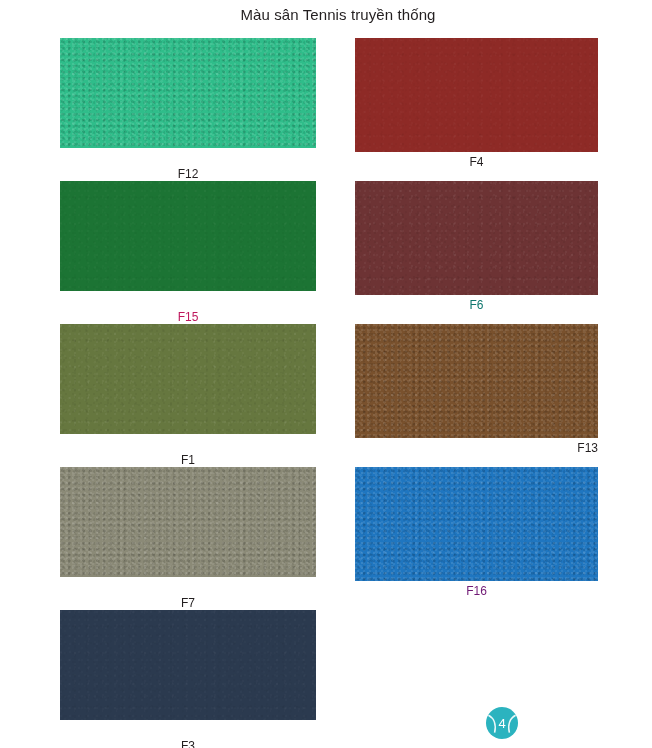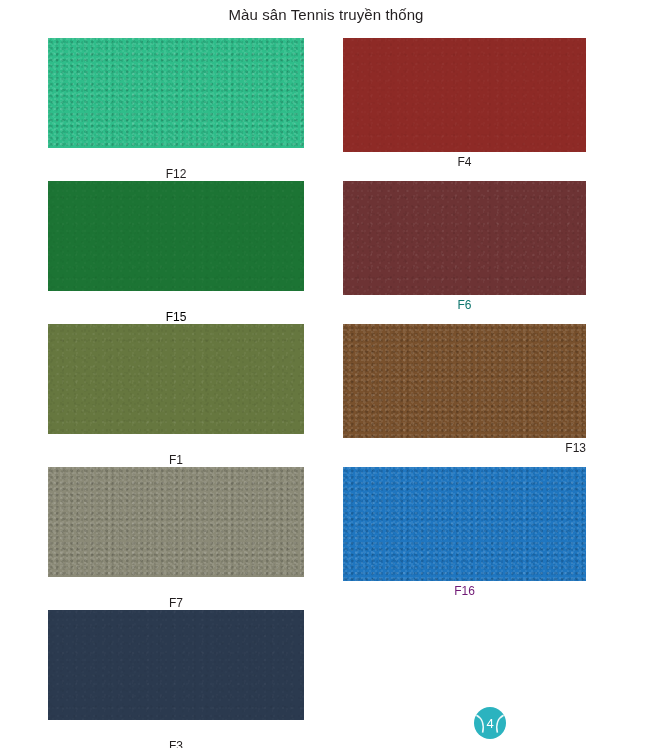--- a/index.html
+++ b/index.html
@@ -14,20 +14,21 @@
     font-family: "Liberation Sans", sans-serif;
     overflow: hidden;
     position: relative;
   }
 
   .page {
     position: relative;
     width: 515px;
     height: 748px;
     background: #ffffff;
+    margin-left: 12px;
   }
 
   .page-title {
     position: absolute;
     top: 5px;
     left: 0;
     width: 652px;
     text-align: center;
     font-size: 15px;
     color: #231f20;
@@ -151,21 +152,21 @@
       </div>
       <div class="swatch-cell cell-right">
         <div class="swatch swatch-right tex-smooth" style="background-color: rgb(142, 42, 38);"></div>
         <div class="swatch-label label-right" style="color: rgb(35, 31, 32);">F4</div>
       </div>
     </div>
 
     <div class="swatch-row">
       <div class="swatch-cell cell-left">
         <div class="swatch swatch-left tex-smooth" style="background-color: rgb(28, 116, 52);"></div>
-        <div class="swatch-label label-left" style="color: #000000;">F15</div>
+        <div class="swatch-label label-left" style="color: #be185d;">F15</div>
       </div>
       <div class="swatch-cell cell-right">
         <div class="swatch swatch-right tex-fine" style="background-color: rgb(109, 51, 52);"></div>
         <div class="swatch-label label-right" style="color: #0f766e;">F6</div>
       </div>
     </div>
 
     <div class="swatch-row">
       <div class="swatch-cell cell-left">
         <div class="swatch swatch-left tex-fine" style="background-color: rgb(102, 119, 63);"></div>

